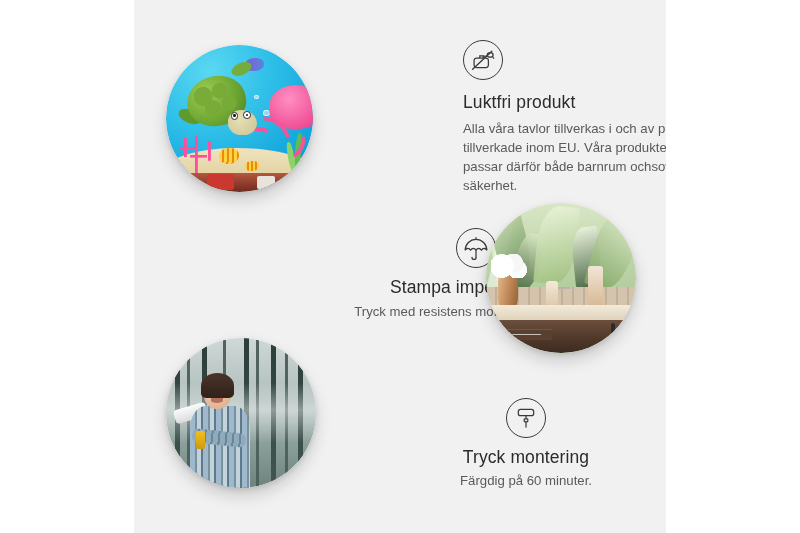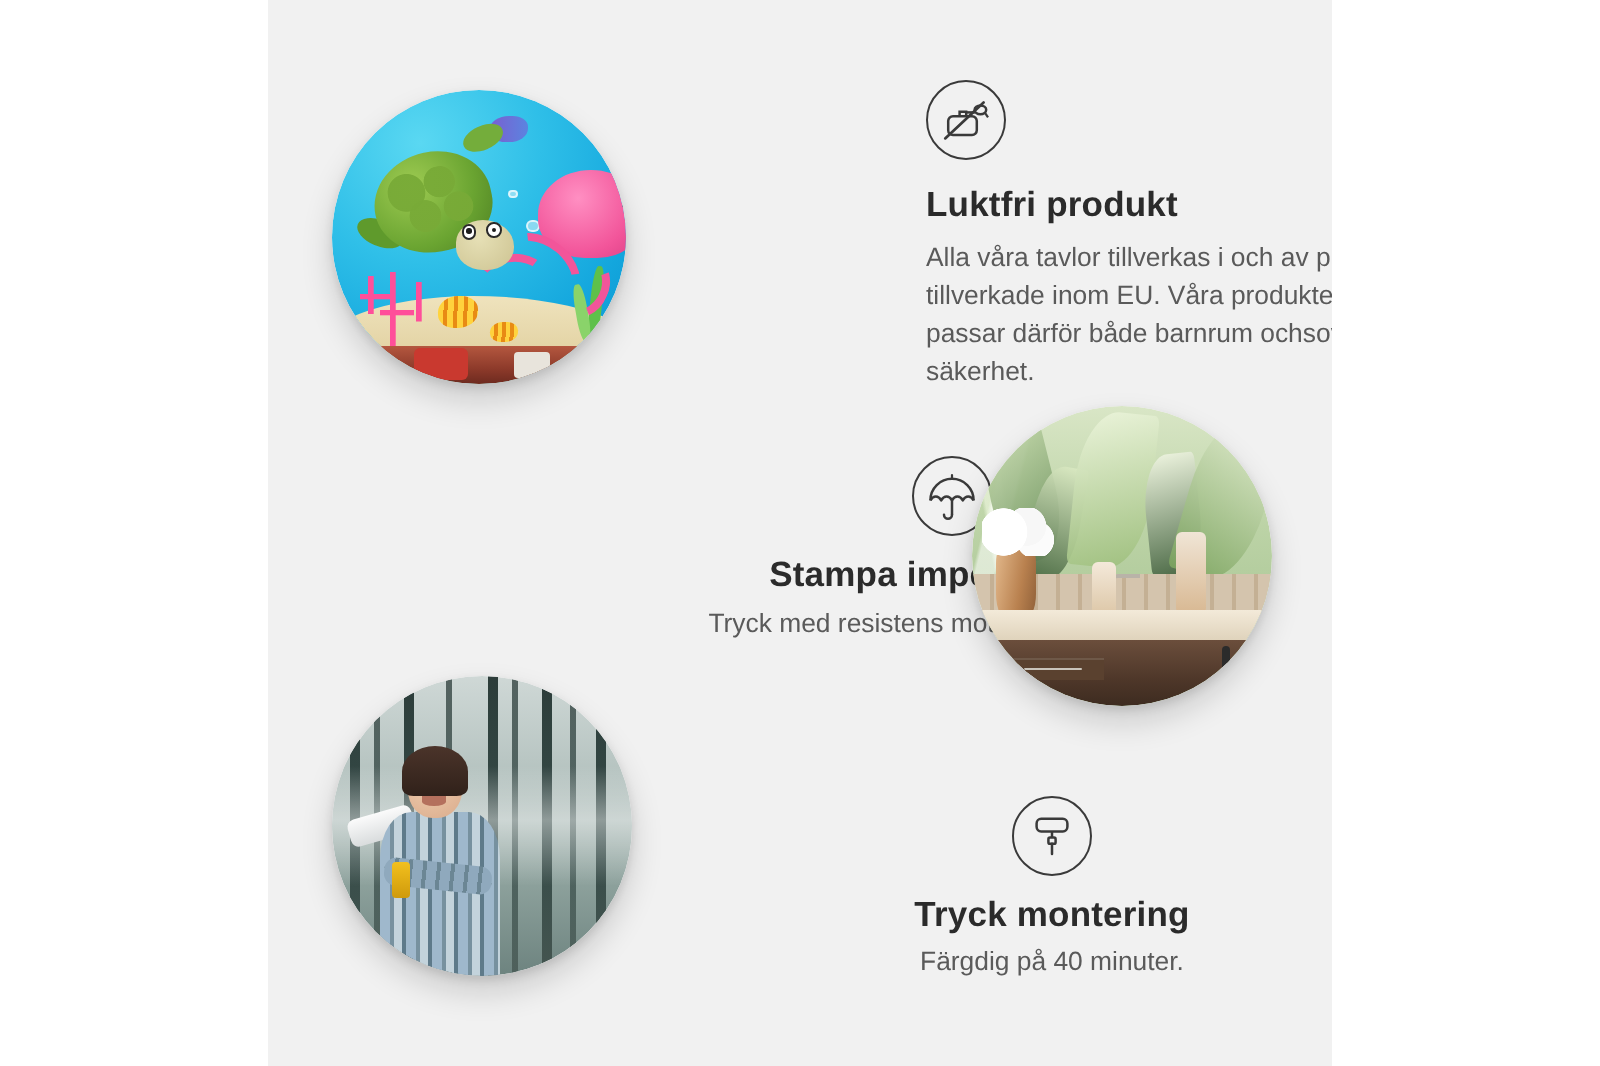--- a/index.html
+++ b/index.html
@@ -311,21 +311,21 @@
 
   .icon-circle {
     width: 40px; height: 40px;
     border: 1.4px solid #3a3a3a;
     border-radius: 50%;
     position: relative;
   }
 
   .feature-title {
     font-size: 17.5px;
-    font-weight: bold;
+    font-weight: normal;
     color: #2b2b2b;
     letter-spacing: .1px;
     line-height: 1.2;
   }
   .feature-desc {
     font-size: 13.2px;
     color: #5a5a5a;
     line-height: 1.44;
   }
 
@@ -486,17 +486,17 @@
           <rect x="6.3" y="5.4" width="15.4" height="6.3" rx="2.3" ry="2.3" fill="none" stroke="#3a3a3a" stroke-width="1.25"></rect>
 
           <path d="M14 11.7v3.1" fill="none" stroke="#3a3a3a" stroke-width="1.25"></path>
 
           <rect x="12.2" y="14.8" width="3.6" height="3.1" rx="0.8" ry="0.8" fill="none" stroke="#3a3a3a" stroke-width="1.25"></rect>
 
           <path d="M14 17.9v5.1" fill="none" stroke="#3a3a3a" stroke-width="1.25" stroke-linecap="round"></path>
         </svg>
       </div>
       <div class="feature-title">Tryck montering</div>
-      <div class="feature-desc">Färgdig på 40 minuter.</div>
+      <div class="feature-desc">Färgdig på 60 minuter.</div>
     </div>
 
   </div>
 </div>
 
 </body></html>

